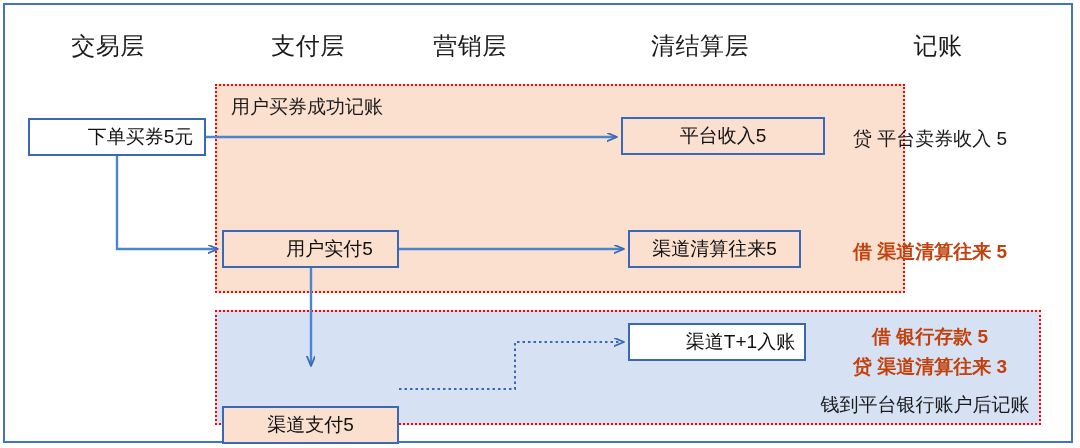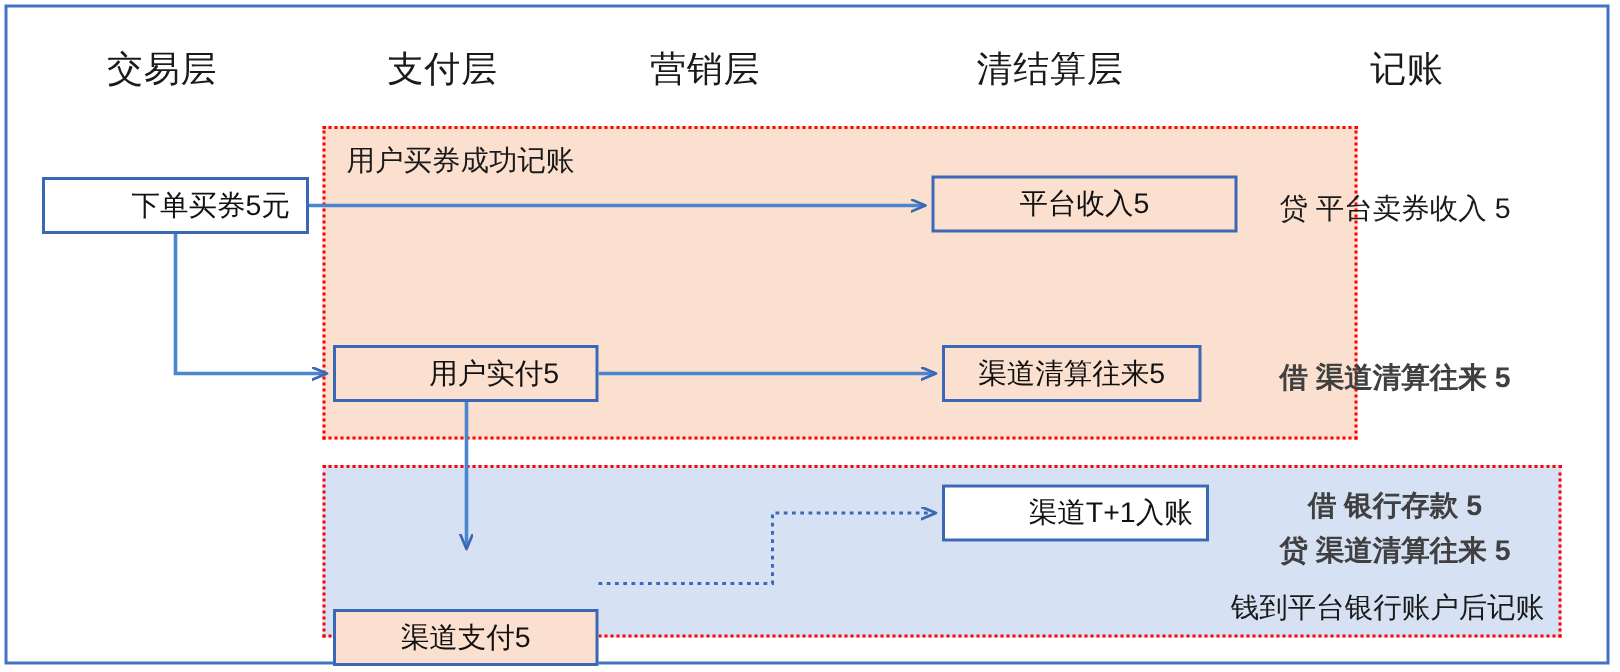--- a/index.html
+++ b/index.html
@@ -41,33 +41,33 @@
     background:#ffffff;
   }
   .node.peach{background:#fbe0d0;}
   .node.plain{background:#ffffff;padding-left:47px;}
   .entry{
     position:absolute;
     font-size:19px;white-space:nowrap;
     transform:translateX(-50%);
   }
   .entry.black{color:#1a1a1a;}
-  .entry.red{color:#404040;font-weight:bold;}
+  .entry.red{color:#c2410c;font-weight:bold;}
   svg.wires{position:absolute;left:0;top:0;width:1080px;height:448px;overflow:visible;pointer-events:none;}
 </style>
 </head>
 <body>
 
 <div id="canvas">
 
   <div class="outer-frame"></div>
 
   <div id="headers">
       <div class="col-header" style="left: 108px; top: 30px;">交易层</div>
-      <div class="col-header" style="left: 295px; top: 30px;">支付层</div>
+      <div class="col-header" style="left: 308px; top: 30px;">支付层</div>
       <div class="col-header" style="left: 470px; top: 30px;">营销层</div>
       <div class="col-header" style="left: 700px; top: 30px;">清结算层</div>
       <div class="col-header" style="left: 938px; top: 30px;">记账</div>
     </div>
 
   <div id="regions">
       <div class="region orange" style="left: 215px; top: 84px; width: 690px; height: 209px;">
         <div class="region-title">用户买券成功记账</div>
       </div>
       <div class="region blue" style="left: 215px; top: 310px; width: 826px; height: 115px;"></div>
@@ -100,17 +100,17 @@
       <div class="node peach" style="left: 222px; top: 230px; width: 177px; height: 38px; padding-left: 38px;">用户实付5</div>
       <div class="node peach" style="left: 628px; top: 230px; width: 173px; height: 38px;">渠道清算往来5</div>
       <div class="node plain" style="left: 628px; top: 323px; width: 178px; height: 38px;">渠道T+1入账</div>
       <div class="node peach" style="left: 222px; top: 370px; width: 177px; height: 38px; margin-top: 36px;">渠道支付5</div>
     </div>
 
   <div id="entries">
       <div class="entry black" style="left: 930px; top: 126px;">贷 平台卖券收入 5</div>
       <div class="entry red" style="left: 930px; top: 239px;">借 渠道清算往来 5</div>
       <div class="entry red" style="left: 930px; top: 324px;">借 银行存款 5</div>
-      <div class="entry red" style="left: 930px; top: 354px;">贷 渠道清算往来 5</div>
+      <div class="entry red" style="left: 930px; top: 354px;">贷 渠道清算往来 3</div>
       <div class="entry black" style="left: 925px; top: 392px;">钱到平台银行账户后记账</div>
     </div>
 
 </div>
 
 </body></html>

